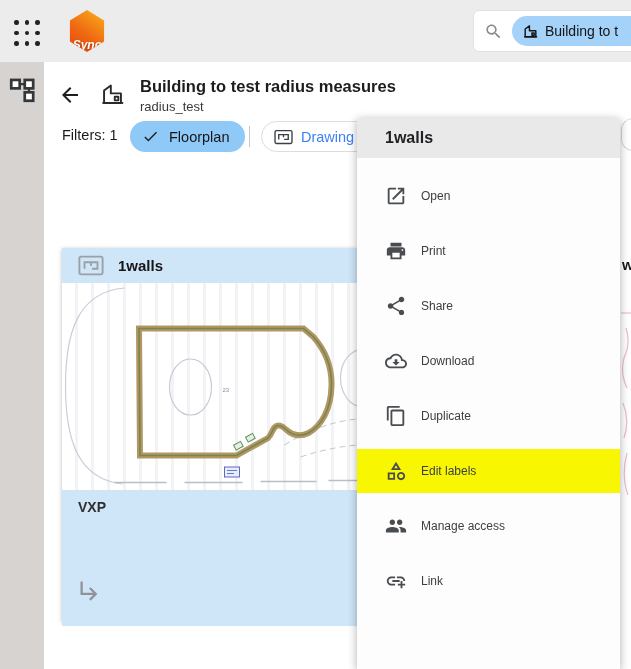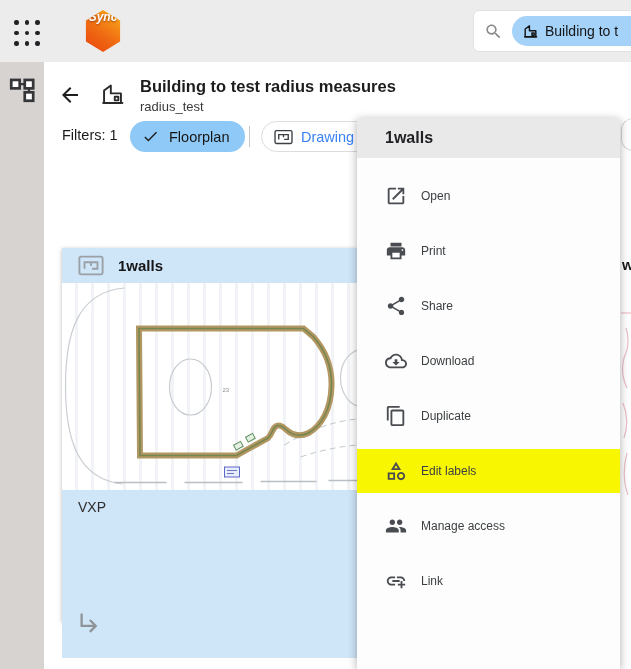--- a/index.html
+++ b/index.html
@@ -4,24 +4,24 @@
 <style>
   html,body{margin:0;padding:0;background:#fff;}
   .screen{position:relative;width:631px;height:669px;overflow:hidden;
     font-family:"Liberation Sans","DejaVu Sans",sans-serif;color:#1f1f1f;background:#fff;}
 
   
   .topbar{position:absolute;left:0;top:0;width:631px;height:62px;background:#ececec;}
   .grid-menu{position:absolute;left:14px;top:20px;width:27px;height:27px;
     display:grid;grid-template-columns:repeat(3,1fr);gap:5px;cursor:pointer;}
   .grid-menu i{width:4.5px;height:4.5px;border-radius:50%;background:#202124;}
-  .logo{position:absolute;left:84px;top:10px;width:38px;height:42px;
+  .logo{position:absolute;left:68px;top:10px;width:38px;height:42px;
     clip-path:polygon(50% 0,95% 25%,95% 75%,50% 100%,5% 75%,5% 25%);
     background:linear-gradient(215deg,#f9a61a 10%,#ef6a12 55%,#e8430e 100%);
-    display:flex;align-items:flex-start;justify-content:center;}
+    display:flex;align-items:flex-end;justify-content:center;}
   .logo span{color:#fff;font-weight:bold;font-style:italic;font-size:12px;
     text-shadow:0 1px 2px rgba(120,30,0,.7);}
   .searchbox{position:absolute;left:473px;top:10px;width:170px;height:42px;background:#fff;
     border:1px solid #e2e2e2;border-radius:6px 0 0 6px;display:flex;align-items:center;box-sizing:border-box;}
   .searchbox .mag{margin-left:10px;display:flex;}
   .search-pill{margin-left:9px;height:30px;border-radius:15px;background:#a4d2f9;
     display:flex;align-items:center;padding:0 10px;white-space:nowrap;min-width:120px;}
   .search-pill .b-icon{display:flex;margin-right:6px;}
   .search-pill span{font-size:14px;color:#141414;}
 
@@ -50,21 +50,21 @@
 
   
   .card{position:absolute;left:62px;top:248px;width:296px;height:374px;background:#fff;
     box-shadow:0 1px 4px rgba(0,0,0,.28);cursor:pointer;}
   .card-header{height:35px;background:#cfe5f8;display:flex;align-items:center;}
   .card-header .ic{display:flex;margin:0 14px 0 16px;}
   .card-header .t{font-size:15px;font-weight:bold;color:#161616;}
   .card-thumb{position:relative;height:207px;
     background:repeating-linear-gradient(90deg,#ffffff 0 13px,#f1f3f6 13px 16px);}
   .card-thumb svg{position:absolute;left:0;top:0;}
-  .card-footer{position:relative;height:168px;background:#cfe5f8;}
+  .card-footer{position:relative;height:136px;background:#cfe5f8;font-weight:bold;}
   .card-footer .fl{position:absolute;left:16px;top:9px;font-size:14px;color:#2e2e2e;}
   .card-footer .fa{position:absolute;left:14px;bottom:22px;display:flex;}
 
   
   .menu{position:absolute;left:357px;top:118px;width:263px;height:551px;background:#fdfdfd;
     box-shadow:0 2px 10px rgba(0,0,0,.32);z-index:10;border-radius:3px 3px 0 0;}
   .menu-header{height:40px;background:#e9e9e9;display:flex;align-items:center;padding-left:28px;
     font-size:16px;font-weight:bold;color:#202124;border-radius:3px 3px 0 0;}
   .menu-items{padding-top:10px;}
   .menu-item{height:55px;display:flex;align-items:center;cursor:pointer;}

